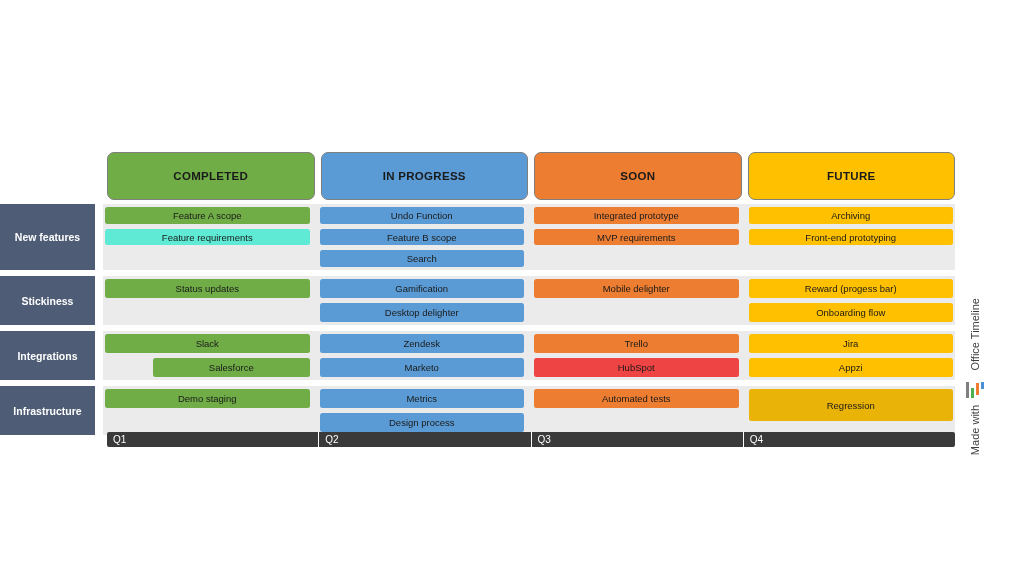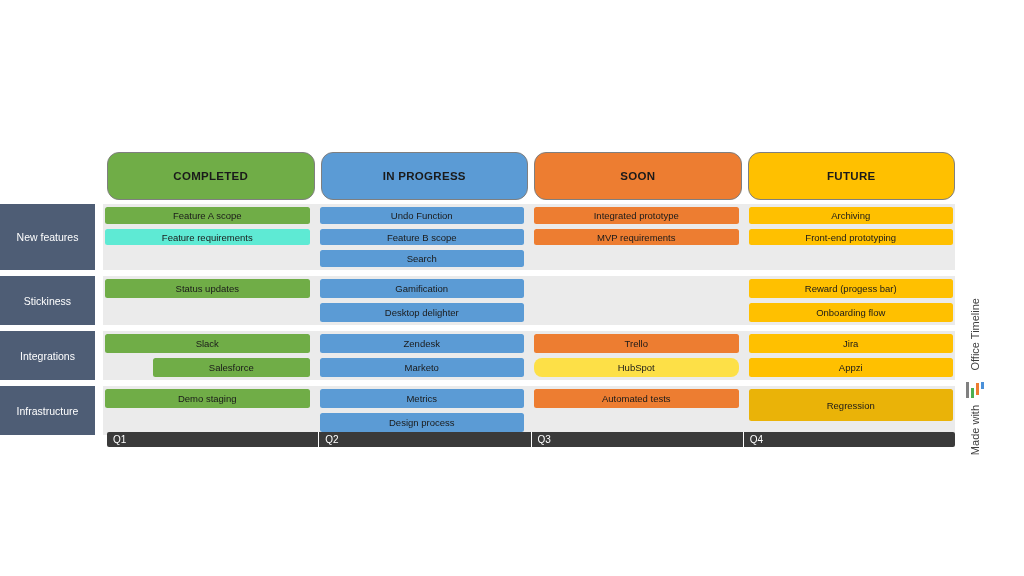--- a/index.html
+++ b/index.html
@@ -26,21 +26,21 @@
     position: absolute;
     left: 107px;
     top: 152px;
     width: 848px;
     height: 48px;
     display: flex;
     gap: 6px;
   }
   .col-header {
     flex: 1 1 0;
-    border-radius: 12px;
+    border-radius: 7px;
     border: 1px solid #7f7f7f;
     display: flex;
     align-items: center;
     justify-content: center;
     box-sizing: border-box;
   }
   .col-header-label {
     font-size: 11.5px;
     font-weight: bold;
     letter-spacing: 0.3px;
@@ -60,21 +60,21 @@
     display: flex;
     align-items: stretch;
     margin-bottom: 6px;
   }
   .lane-label {
     width: 95px;
     flex: 0 0 95px;
     background: #4e5d75;
     color: #ffffff;
     font-size: 10.5px;
-    font-weight: normal;
+    font-weight: bold;
     display: flex;
     align-items: center;
     justify-content: center;
     text-align: left;
     box-sizing: border-box;
     padding: 0 2px;
   }
   .lane-spacer {
     flex: 0 0 8px;
   }
@@ -216,20 +216,21 @@
         <div class="lane-grid" style="background: rgb(235, 235, 235);">
           <div class="lane-col">
             <div class="task" style="background: rgb(112, 173, 71);">Status updates</div>
             <div class="task empty"></div>
           </div>
           <div class="lane-col">
             <div class="task" style="background: rgb(91, 155, 213);">Gamification</div>
             <div class="task" style="background: rgb(91, 155, 213);">Desktop delighter</div>
           </div>
           <div class="lane-col">
+            <div class="task" style="background: rgb(237, 125, 49);">Mobile delighter</div>
             <div class="task empty"></div>
           </div>
           <div class="lane-col">
             <div class="task" style="background: rgb(255, 192, 0);">Reward (progess bar)</div>
             <div class="task" style="background: rgb(255, 192, 0);">Onboarding flow</div>
           </div>
         </div>
       </div>
       <div class="lane" style="height: 49px;">
         <div class="lane-label">Integrations</div>
@@ -238,21 +239,21 @@
           <div class="lane-col">
             <div class="task" style="background: rgb(112, 173, 71);">Slack</div>
             <div class="task" style="background: rgb(112, 173, 71); margin-left: 48px;">Salesforce</div>
           </div>
           <div class="lane-col">
             <div class="task" style="background: rgb(91, 155, 213);">Zendesk</div>
             <div class="task" style="background: rgb(91, 155, 213);">Marketo</div>
           </div>
           <div class="lane-col">
             <div class="task" style="background: rgb(237, 125, 49);">Trello</div>
-            <div class="task" style="background: #fde047; border-radius: 8px;">HubSpot</div>
+            <div class="task" style="background: #ef4444;">HubSpot</div>
           </div>
           <div class="lane-col">
             <div class="task" style="background: rgb(255, 192, 0);">Jira</div>
             <div class="task" style="background: rgb(255, 192, 0);">Appzi</div>
           </div>
         </div>
       </div>
       <div class="lane" style="height: 49px;">
         <div class="lane-label">Infrastructure</div>
         <div class="lane-spacer"></div>

